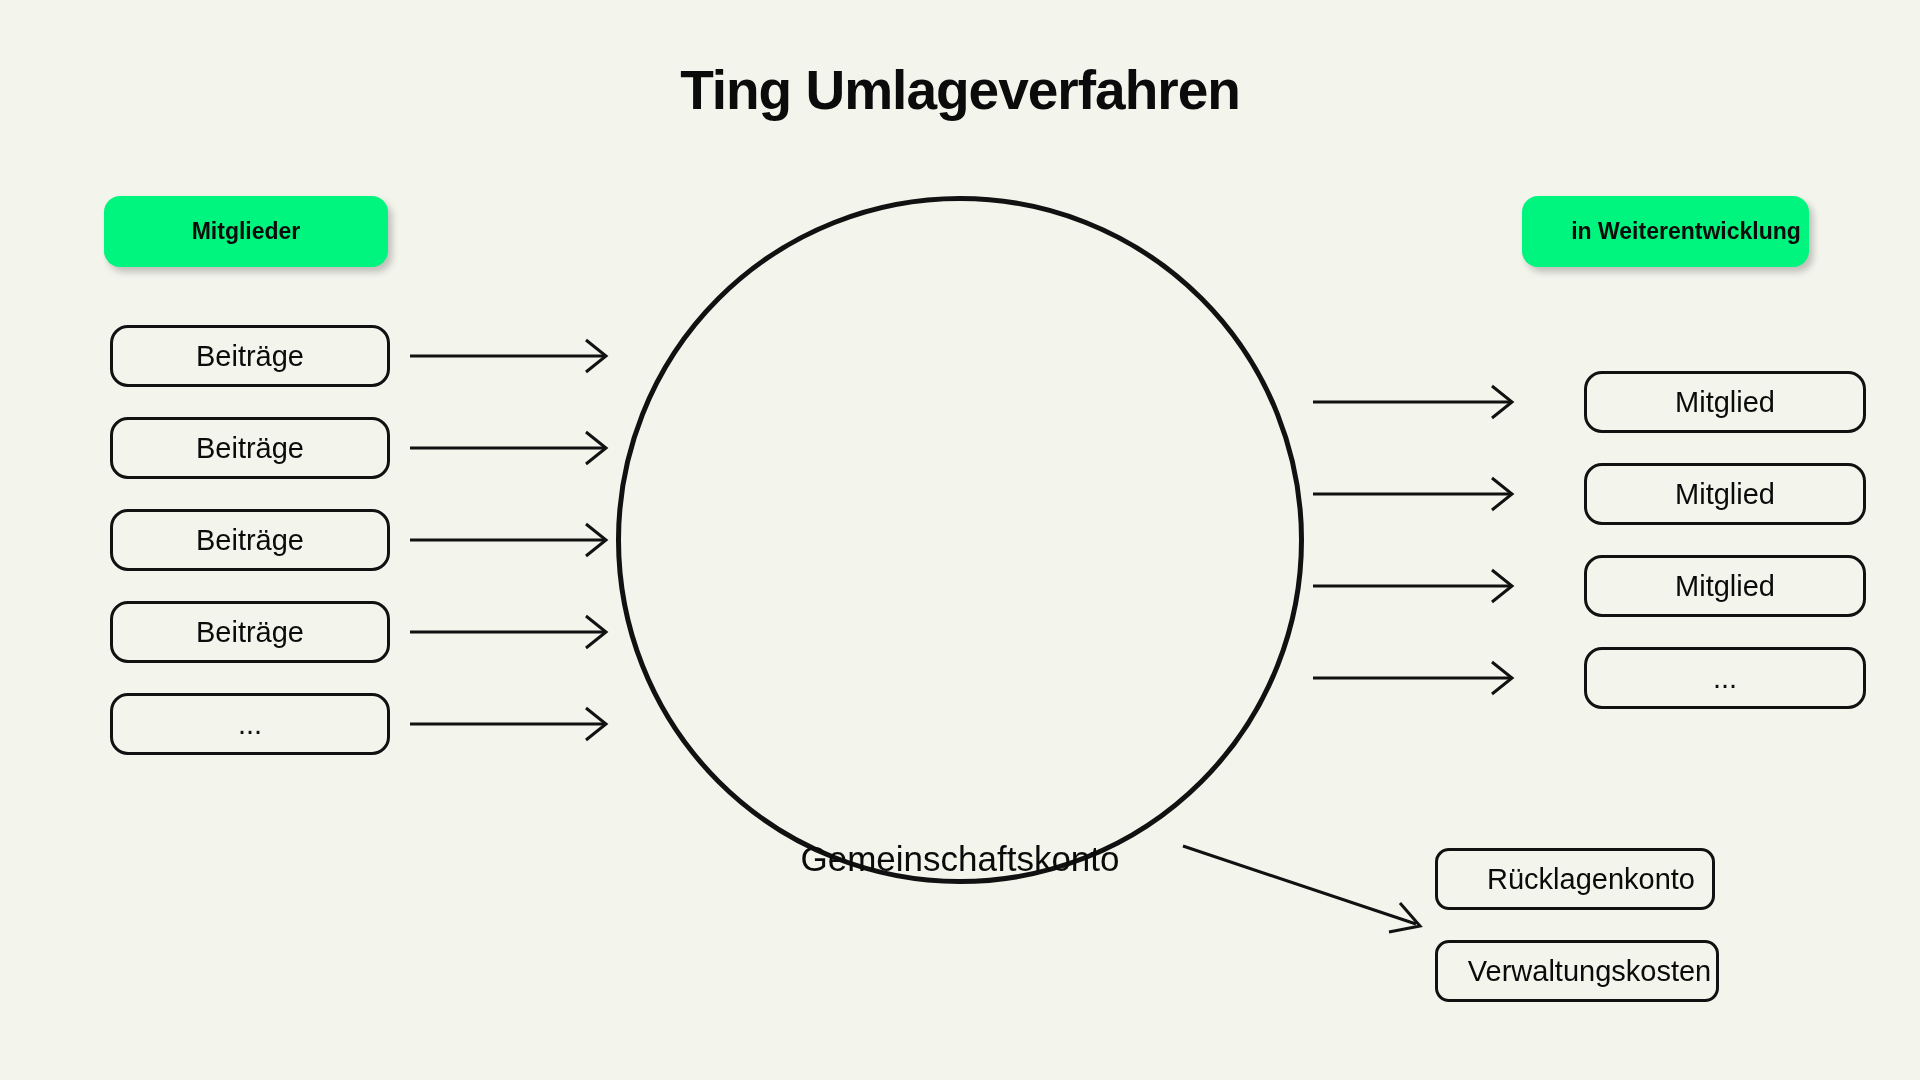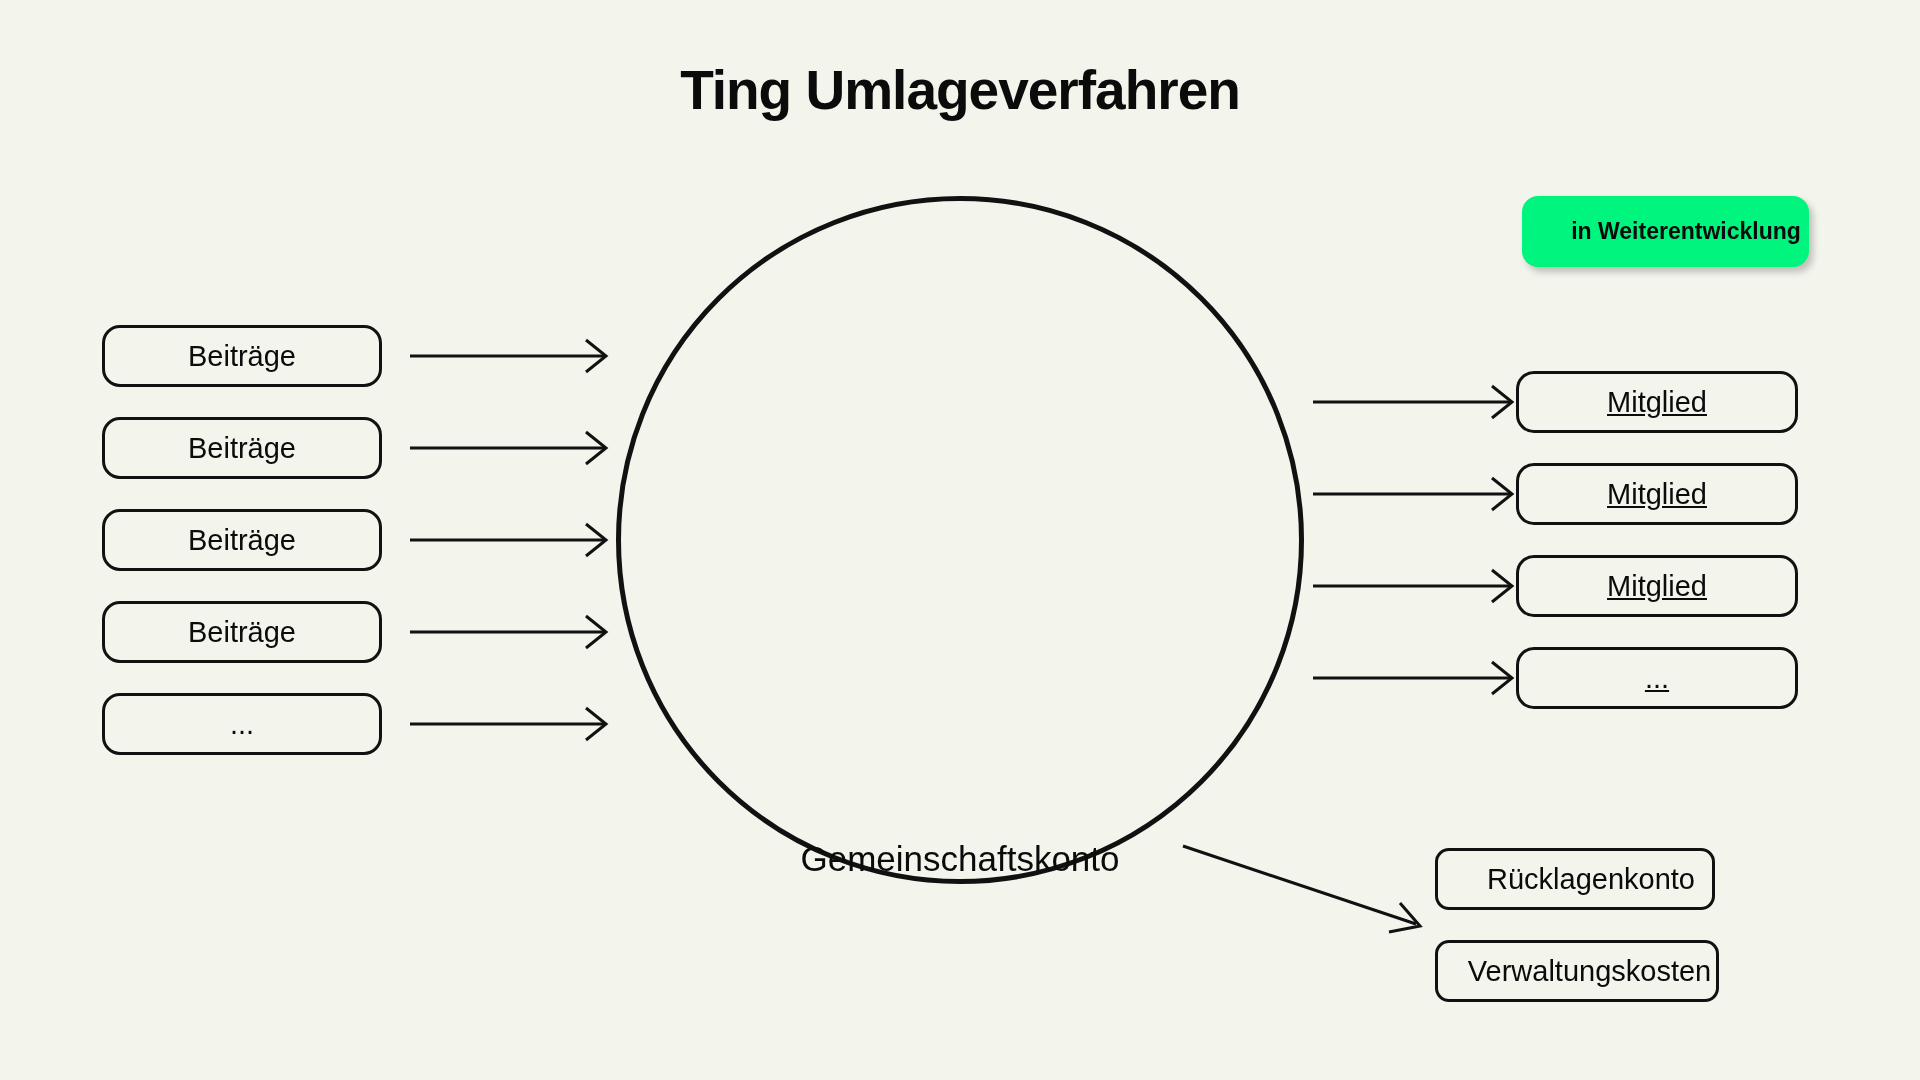--- a/index.html
+++ b/index.html
@@ -37,24 +37,24 @@
   .badge-right{left:1522px;top:196px;width:287px;padding-left:41px;}
 
   .node{
     position:absolute;height:62px;
     border:3px solid var(--stroke);
     border-radius:18px;
     background:var(--background);
     display:flex;align-items:center;justify-content:center;
     font-size:29px;
   }
-  .l{left:102px;width:280px;}
+  .l{left:110px;width:280px;}
   .l1{top:325px;} .l2{top:417px;} .l3{top:509px;} .l4{top:601px;} .l5{top:693px;}
 
-  .r{left:1516px;width:282px;text-decoration:underline;}
+  .r{left:1584px;width:282px;}
   .r1{top:371px;} .r2{top:463px;} .r3{top:555px;} .r4{top:647px;}
 
   .b{left:1435px;border-radius:14px;}
   .b1{top:848px;width:280px;padding-left:32px;}
   .b2{top:940px;width:284px;padding-left:25px;}
 
   .circle{
     position:absolute;left:616px;top:196px;
     width:688px;height:688px;
     border:5px solid var(--stroke);
@@ -72,20 +72,21 @@
     stroke:var(--stroke);stroke-width:3;fill:none;
   }
 </style>
 </head>
 <body>
 
 <div class="canvas">
 
   <div class="title">Ting Umlageverfahren</div>
 
+  <div class="badge badge-left">Mitglieder</div>
   <div class="badge badge-right">in Weiterentwicklung</div>
 
   <div class="node l l1">Beiträge</div>
   <div class="node l l2">Beiträge</div>
   <div class="node l l3">Beiträge</div>
   <div class="node l l4">Beiträge</div>
   <div class="node l l5">...</div>
 
   <div class="circle">
     <span class="label">Gemeinschaftskonto</span>

